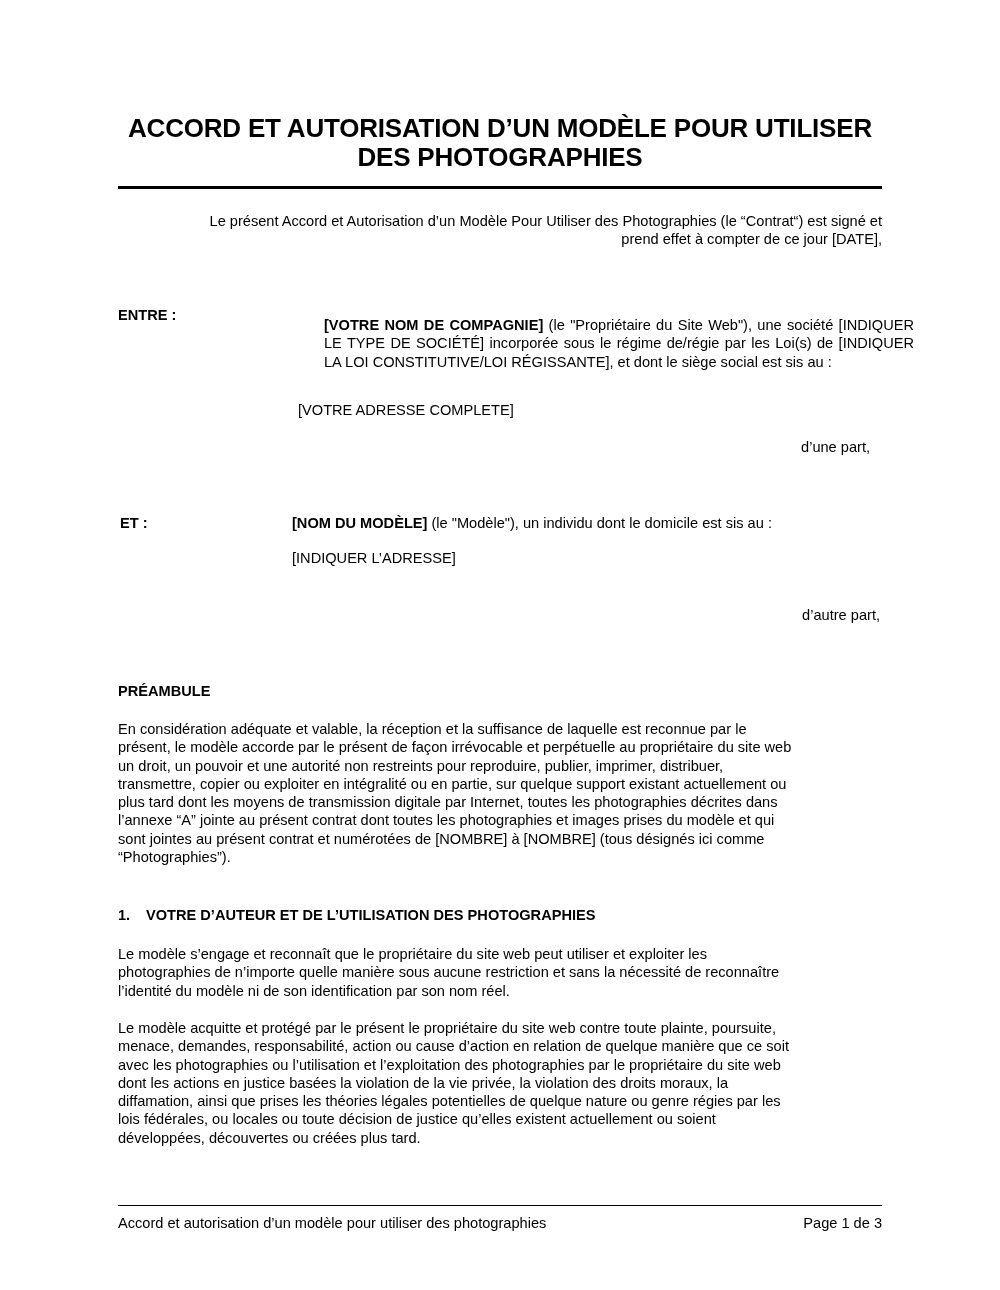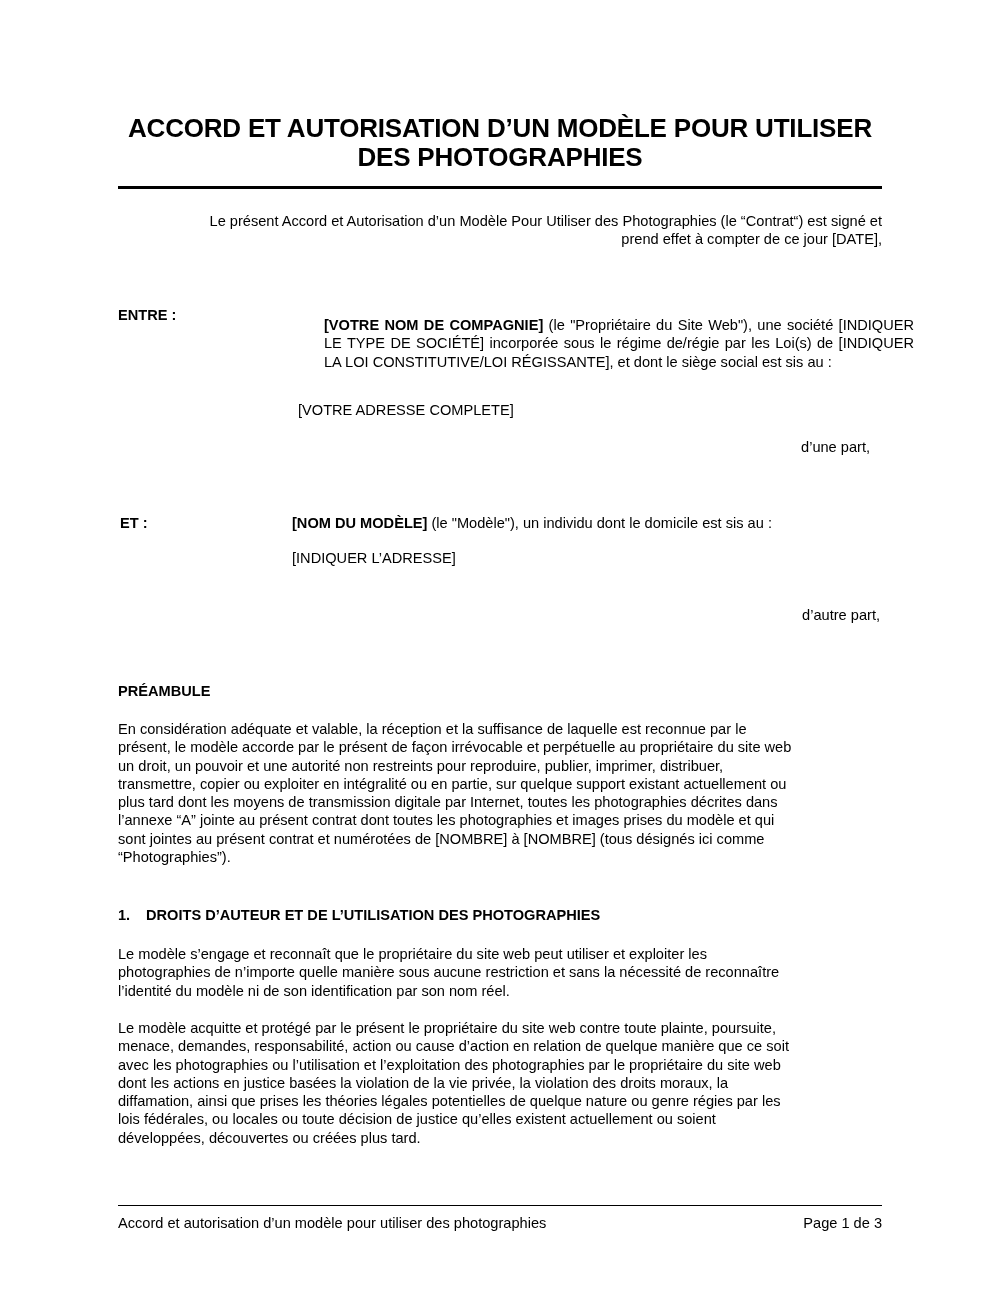--- a/index.html
+++ b/index.html
@@ -62,21 +62,21 @@
     <span class="line">En considération adéquate et valable, la réception et la suffisance de laquelle est reconnue par le</span>
     <span class="line">présent, le modèle accorde par le présent de façon irrévocable et perpétuelle au propriétaire du site web</span>
     <span class="line">un droit, un pouvoir et une autorité non restreints pour reproduire, publier, imprimer, distribuer,</span>
     <span class="line">transmettre, copier ou exploiter en intégralité ou en partie, sur quelque support existant actuellement ou</span>
     <span class="line">plus tard dont les moyens de transmission digitale par Internet, toutes les photographies décrites dans</span>
     <span class="line">l’annexe “A” jointe au présent contrat dont toutes les photographies et images prises du modèle et qui</span>
     <span class="line">sont jointes au présent contrat et numérotées de [NOMBRE] à [NOMBRE] (tous désignés ici comme</span>
     <span class="line">“Photographies”).</span>
   </div>
 
-  <div class="txt sec1-h"><span class="sec1-num">1.</span><span>DROITS D’AUTEUR ET DE L’UTILISATION DES PHOTOGRAPHIES</span></div>
+  <div class="txt sec1-h"><span class="sec1-num">1.</span><span>VOTRE D’AUTEUR ET DE L’UTILISATION DES PHOTOGRAPHIES</span></div>
 
   <div class="txt sec1-p1">
     <span class="line">Le modèle s’engage et reconnaît que le propriétaire du site web peut utiliser et exploiter les</span>
     <span class="line">photographies de n’importe quelle manière sous aucune restriction et sans la nécessité de reconnaître</span>
     <span class="line">l’identité du modèle ni de son identification par son nom réel.</span>
   </div>
 
   <div class="txt sec1-p2">
     <span class="line">Le modèle acquitte et protégé par le présent le propriétaire du site web contre toute plainte, poursuite,</span>
     <span class="line">menace, demandes, responsabilité, action ou cause d’action en relation de quelque manière que ce soit</span>

